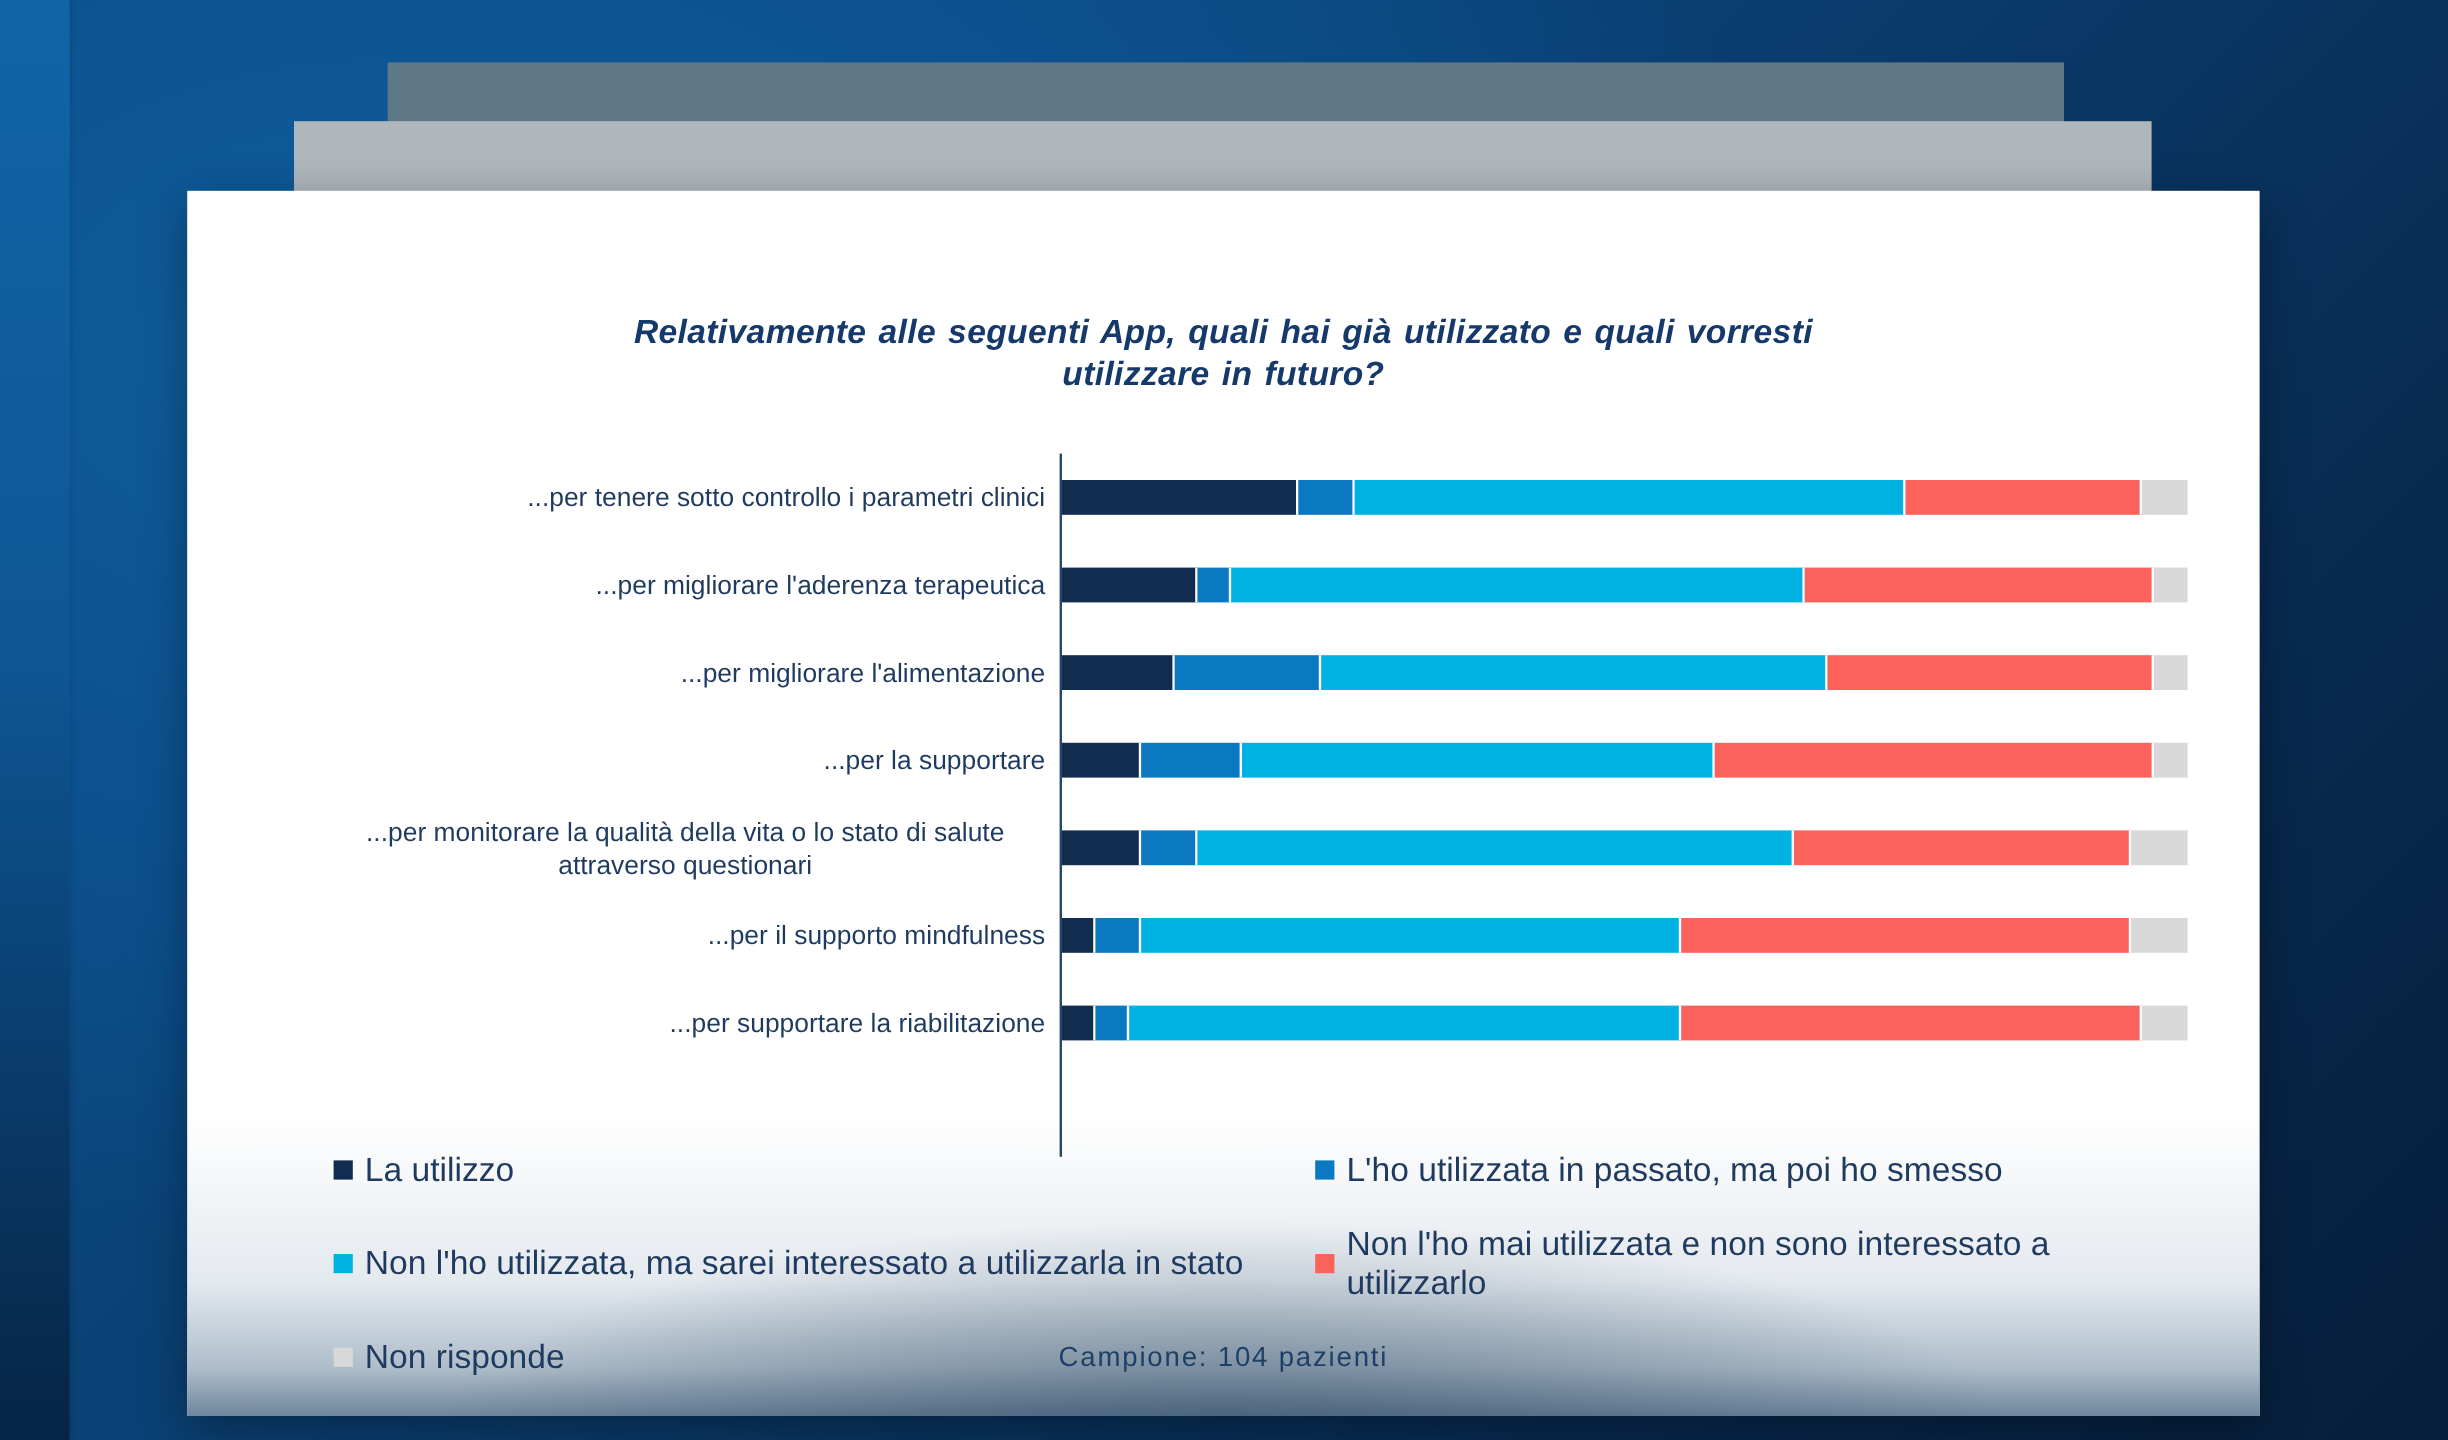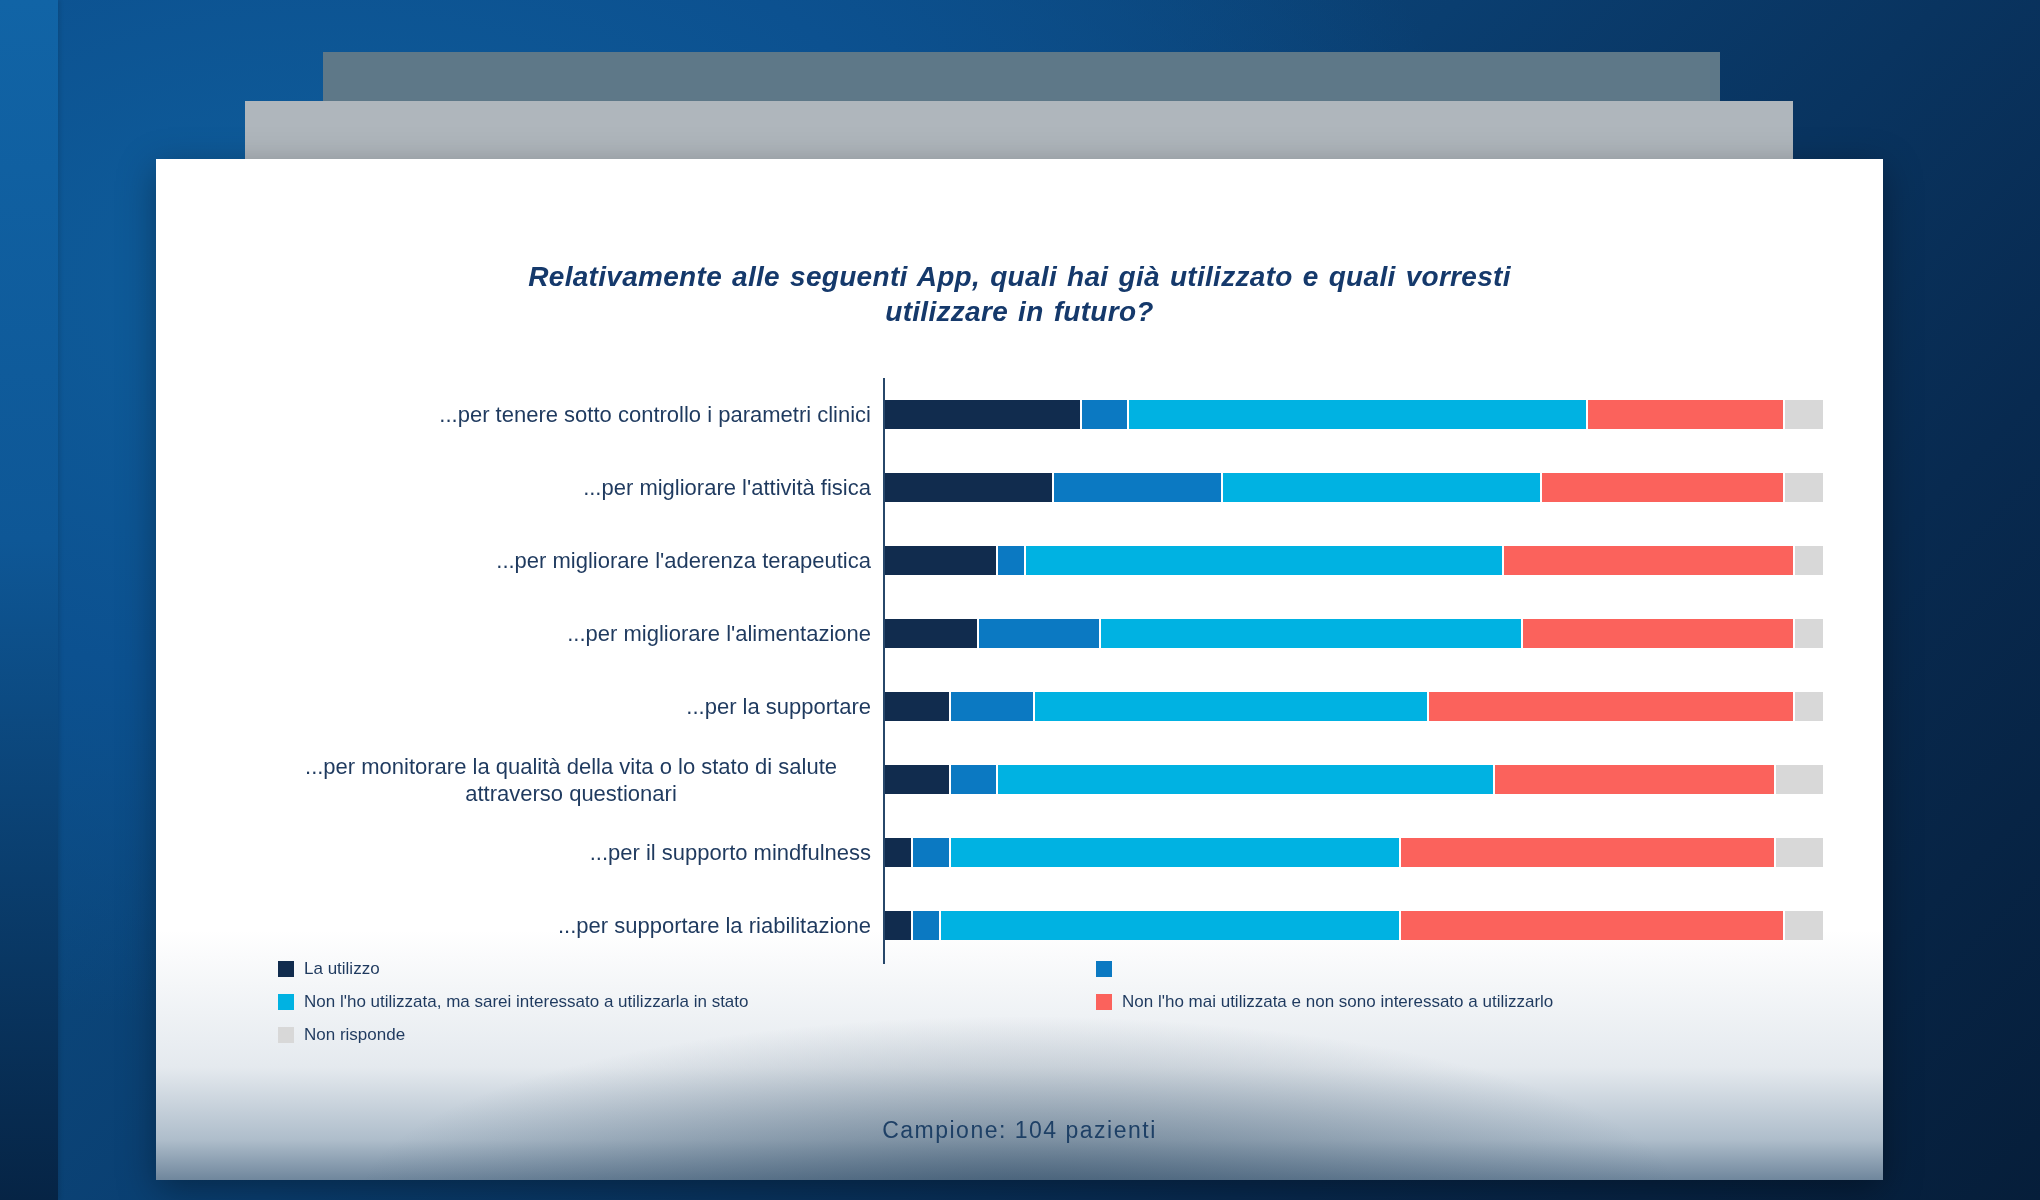--- a/index.html
+++ b/index.html
@@ -28,22 +28,22 @@
   .row-label{flex:0 0 729px;display:flex;justify-content:flex-end;align-items:flex-start;
     padding-right:14px;box-sizing:border-box;}
   .row-label span{display:inline-block;text-align:center;max-width:600px;
     color:#1F3A5F;font-size:22px;line-height:27px;}
   .bar-area{flex:1;height:73px;display:flex;align-items:center;}
   .bar{height:29px;width:100%;display:flex;}
   .seg{height:100%;box-sizing:border-box;}
   .seg:not(:last-child){border-right:2px solid #FFFFFF;}
   .axis{position:absolute;left:727px;top:219px;width:2px;height:586px;background:#27476A;}
   .legend{position:absolute;left:122px;top:800px;display:grid;
-    grid-template-columns:818px 720px;row-gap:13px;align-items:center;
-    color:#1F3A5F;font-size:17px;}
+    grid-template-columns:818px 720px;row-gap:30px;align-items:center;
+    color:#1F3A5F;font-size:28px;}
   .legend-item{display:flex;align-items:center;}
   .legend-swatch{width:16px;height:16px;flex:0 0 16px;margin-right:10px;}
   .slide-footer{position:absolute;left:0;right:0;top:938px;text-align:center;
     color:#1E4066;font-size:23px;letter-spacing:1.5px;margin-top:20px;}
 </style>
 </head>
 <body>
 
 <div class="page">
   <div class="left-stripe"></div>
@@ -63,34 +63,20 @@
           <div class="chart-row">
             <div class="row-label">
               <span>...per tenere sotto controllo i parametri clinici</span>
             </div>
             <div class="bar-area">
               <div class="bar">
                 <div class="seg" style="width: 21%; background: rgb(17, 44, 78);"></div>
                 <div class="seg" style="width: 5%; background: rgb(11, 121, 194);"></div>
                 <div class="seg" style="width: 49%; background: rgb(0, 178, 226);"></div>
                 <div class="seg" style="width: 21%; background: rgb(251, 98, 92);"></div>
-                <div class="seg" style="width: 4%; background: rgb(216, 216, 216);"></div>
-              </div>
-            </div>
-          </div>
-          <div class="chart-row">
-            <div class="row-label">
-              <span>...per migliorare l'attività fisica</span>
-            </div>
-            <div class="bar-area">
-              <div class="bar">
-                <div class="seg" style="width: 18%; background: rgb(17, 44, 78);"></div>
-                <div class="seg" style="width: 18%; background: rgb(11, 121, 194);"></div>
-                <div class="seg" style="width: 34%; background: rgb(0, 178, 226);"></div>
-                <div class="seg" style="width: 26%; background: rgb(251, 98, 92);"></div>
                 <div class="seg" style="width: 4%; background: rgb(216, 216, 216);"></div>
               </div>
             </div>
           </div>
           <div class="chart-row">
             <div class="row-label">
               <span>...per migliorare l'aderenza terapeutica</span>
             </div>
             <div class="bar-area">
               <div class="bar">
@@ -175,20 +161,21 @@
         </div>
       <div class="axis"></div>
 
       <div class="legend" id="chart-legend">
           <div class="legend-item">
             <span class="legend-swatch" style="background: rgb(17, 44, 78);"></span>
             <span>La utilizzo</span>
           </div>
           <div class="legend-item">
             <span class="legend-swatch" style="background: rgb(11, 121, 194);"></span>
+            <span>L'ho utilizzata in passato, ma poi ho smesso</span>
           </div>
           <div class="legend-item">
             <span class="legend-swatch" style="background: rgb(0, 178, 226);"></span>
             <span>Non l'ho utilizzata, ma sarei interessato a utilizzarla in stato</span>
           </div>
           <div class="legend-item">
             <span class="legend-swatch" style="background: rgb(251, 98, 92);"></span>
             <span>Non l'ho mai utilizzata e non sono interessato a utilizzarlo</span>
           </div>
           <div class="legend-item">

